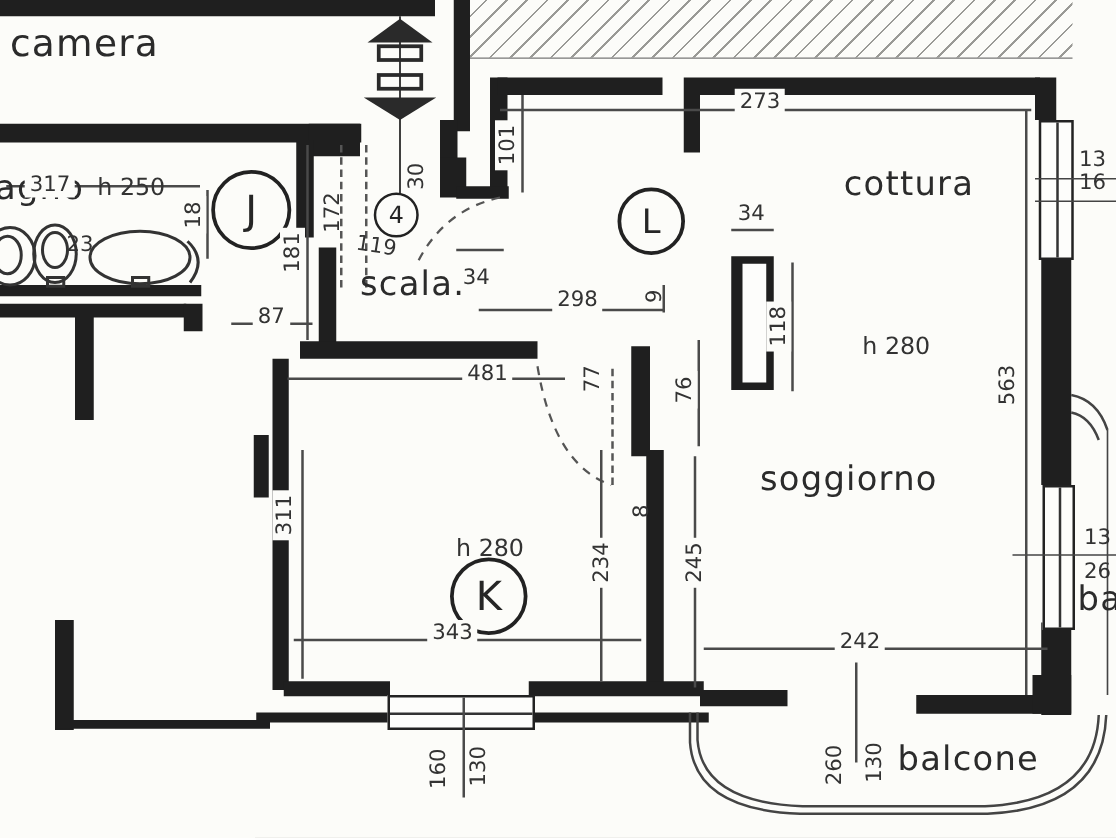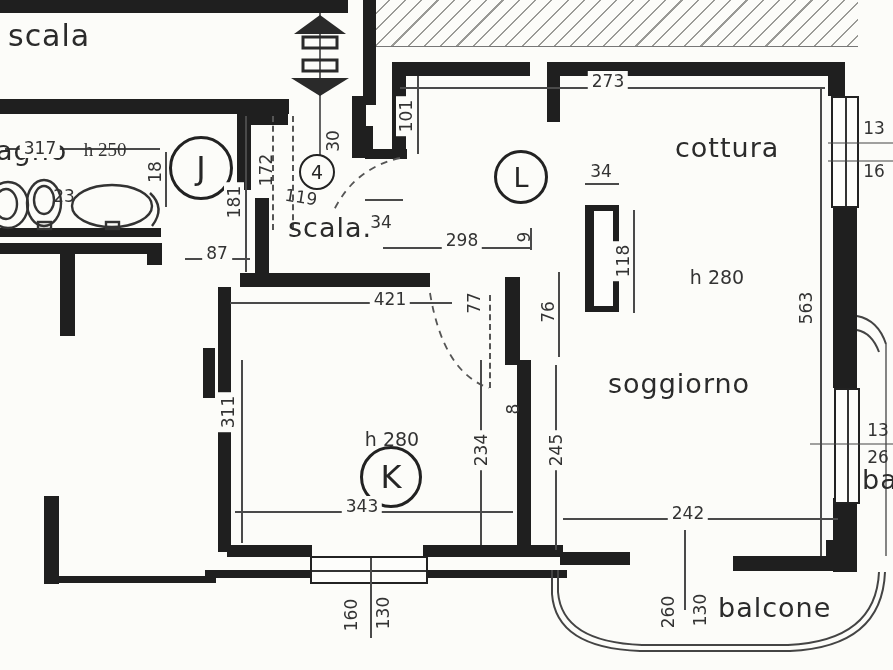--- a/index.html
+++ b/index.html
@@ -139,23 +139,23 @@
   <div class="dl" style="left:820px;top:88px;width:2px;height:468px;"></div>
   <div class="dl" style="left:241px;top:360px;width:2px;height:183px;"></div>
   <div class="dl" style="left:235px;top:511px;width:278px;height:2px;"></div>
   <div class="dl" style="left:480px;top:360px;width:2px;height:185px;"></div>
   <div class="dl" style="left:555px;top:365px;width:2px;height:185px;"></div>
   <div class="dl" style="left:563px;top:518px;width:275px;height:2px;"></div>
   <div class="dl" style="left:370px;top:558px;width:2px;height:80px;"></div>
   <div class="dl" style="left:684px;top:530px;width:2px;height:80px;"></div>
   <div class="dl" style="left:530px;top:228px;width:2px;height:22px;"></div>
 
-  <div class="lbl room big" style="left:8px;top:18px;">scala</div>
+  <div class="lbl room big" style="left:8px;top:18px;">camera</div>
   <div class="lbl room" style="left:-4px;top:135px;">agno</div>
-  <div class="lbl hh c" style="left:105px;top:150px;font-family:Liberation Serif, serif;">h  250</div>
+  <div class="lbl hh c" style="left:105px;top:150px;">h  250</div>
   <div class="lbl room" style="left:288px;top:212px;">scala.</div>
   <div class="lbl room" style="left:608px;top:368px;">soggiorno</div>
   <div class="lbl room" style="left:675px;top:132px;">cottura</div>
   <div class="lbl hh c" style="left:717px;top:277px;">h  280</div>
   <div class="lbl hh c" style="left:392px;top:439px;">h  280</div>
   <div class="lbl room" style="left:718px;top:592px;">balcone</div>
   <div class="lbl room" style="left:862px;top:464px;">ba</div>
 
   <div class="circ" style="left:201px;top:168px;width:58px;height:58px;font-size:32px;">
       <span>J</span>
@@ -175,29 +175,29 @@
   <div class="lbl dim cv bg" style="left:155px;top:172px;">18</div>
   <div class="lbl dim cv bg" style="left:234px;top:202px;">181</div>
   <div class="lbl dim c bg" style="left:217px;top:253px;">87</div>
   <div class="lbl dim cv" style="left:266px;top:170px;">172</div>
   <div class="lbl dim tilt" style="left:301px;top:197px;">119</div>
   <div class="lbl dim cv" style="left:333px;top:141px;">30</div>
   <div class="lbl dim cv bg" style="left:406px;top:116px;">101</div>
   <div class="lbl dim c bg" style="left:608px;top:81px;">273</div>
   <div class="lbl dim c" style="left:381px;top:222px;">34</div>
   <div class="lbl dim c bg" style="left:462px;top:240px;">298</div>
-  <div class="lbl dim c bg" style="left:390px;top:299px;">421</div>
+  <div class="lbl dim c bg" style="left:390px;top:299px;">481</div>
   <div class="lbl dim c" style="left:601px;top:171px;">34</div>
   <div class="lbl dim cv bg" style="left:623px;top:261px;">118</div>
   <div class="lbl dim cv" style="left:524px;top:237px;">9</div>
   <div class="lbl dim cv bg" style="left:548px;top:312px;">76</div>
   <div class="lbl dim cv" style="left:474px;top:303px;">77</div>
   <div class="lbl dim cv bg" style="left:806px;top:308px;">563</div>
   <div class="lbl dim c" style="left:874px;top:128px;">13</div>
-  <div class="lbl dim c" style="left:874px;top:171px;">16</div>
+  <div class="lbl dim c" style="left:874px;top:146px;">16</div>
   <div class="lbl dim cv bg" style="left:228px;top:412px;">311</div>
   <div class="lbl dim c bg" style="left:362px;top:506px;">343</div>
   <div class="lbl dim cv bg" style="left:481px;top:450px;">234</div>
   <div class="lbl dim cv bg" style="left:556px;top:450px;">245</div>
   <div class="lbl dim cv" style="left:513px;top:409px;">8</div>
   <div class="lbl dim c bg" style="left:688px;top:513px;">242</div>
   <div class="lbl dim cv" style="left:351px;top:615px;">160</div>
   <div class="lbl dim cv" style="left:383px;top:613px;">130</div>
   <div class="lbl dim cv" style="left:668px;top:612px;">260</div>
   <div class="lbl dim cv" style="left:700px;top:610px;">130</div>

